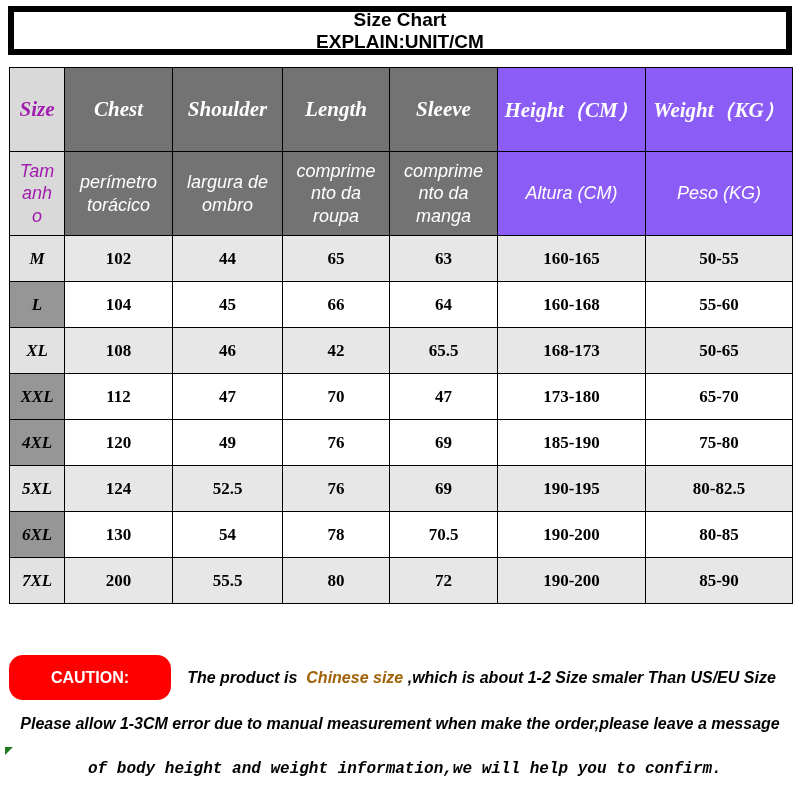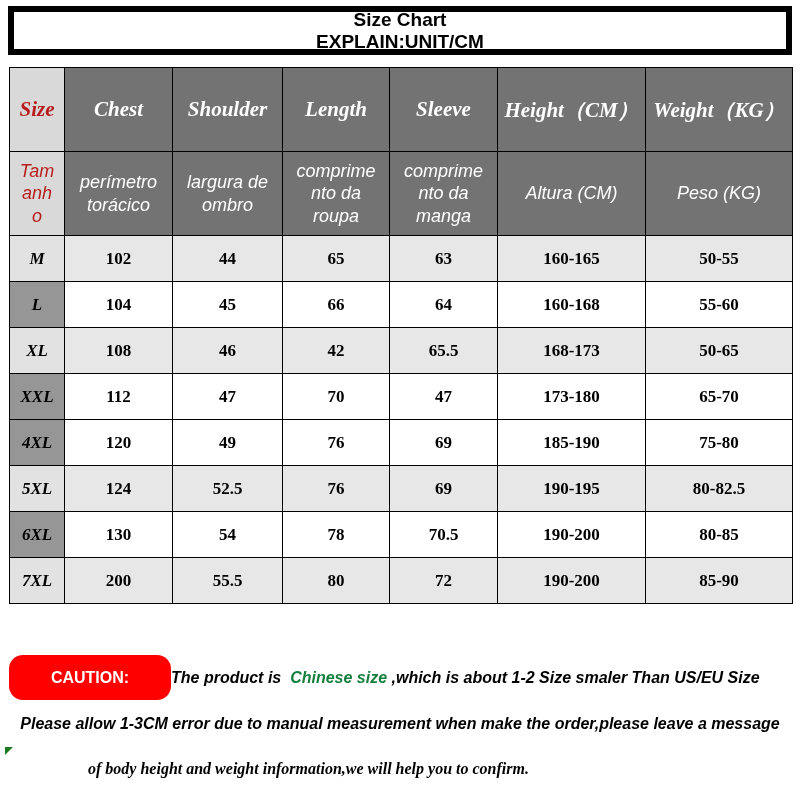--- a/index.html
+++ b/index.html
@@ -60,23 +60,23 @@
   
   tr.hdr-pt td {
     font-family: "Liberation Sans", sans-serif;
     font-style: italic;
     font-size: 18px;
     line-height: 1.25;
     padding: 0 9px;
     overflow-wrap: anywhere;
   }
 
-  .cell-corner  { background: #d9d9d9; color: #b91c1c; }
+  .cell-corner  { background: #d9d9d9; color: #a21caf; }
   .cell-dark    { background: #737373; color: #ffffff; }
-  .cell-red     { background: #737373; color: #ffffff; }
+  .cell-red     { background: #8b5cf6; color: #ffffff; }
 
   
   tr.data-row td {
     font-family: "Liberation Serif", serif;
     font-weight: bold;
     font-size: 17px;
     color: #000000;
   }
   tr.data-row td.size-label { font-style: italic; }
   tr.row-gray  td { background: #e7e7e7; }
@@ -101,46 +101,46 @@
     display: flex;
     align-items: center;
     justify-content: center;
     font-family: "Liberation Sans", sans-serif;
     border-radius: 14px;
   }
   .caution-text {
     flex: 1;
     display: flex;
     align-items: center;
-    justify-content: flex-start;
+    justify-content: center;
     font-family: "Liberation Sans", sans-serif;
     font-style: italic;
     font-weight: bold;
     font-size: 16px;
     color: #000000;
     white-space: pre;
   }
-  .caution-text .hl { color: #15803d; }
+  .caution-text .hl { color: #a16207; }
 
   
   .note-1 {
     position: absolute;
     left: 0; top: 715px;
     width: 800px;
     text-align: center;
     font-family: "Liberation Sans", sans-serif;
     font-style: italic;
     font-weight: bold;
     font-size: 16px;
     color: #000000;
   }
   .note-2 {
     position: absolute;
     left: 88px; top: 760px;
-    font-family: Liberation Serif, serif;
+    font-family: Liberation Mono, monospace;
     font-style: italic;
     font-weight: bold;
     font-size: 16px;
     color: #000000;
   }
   .green-marker {
     position: absolute;
     left: 5px; top: 747px;
     width: 0; height: 0;
     border-left: 8px solid #1e7a1e;

